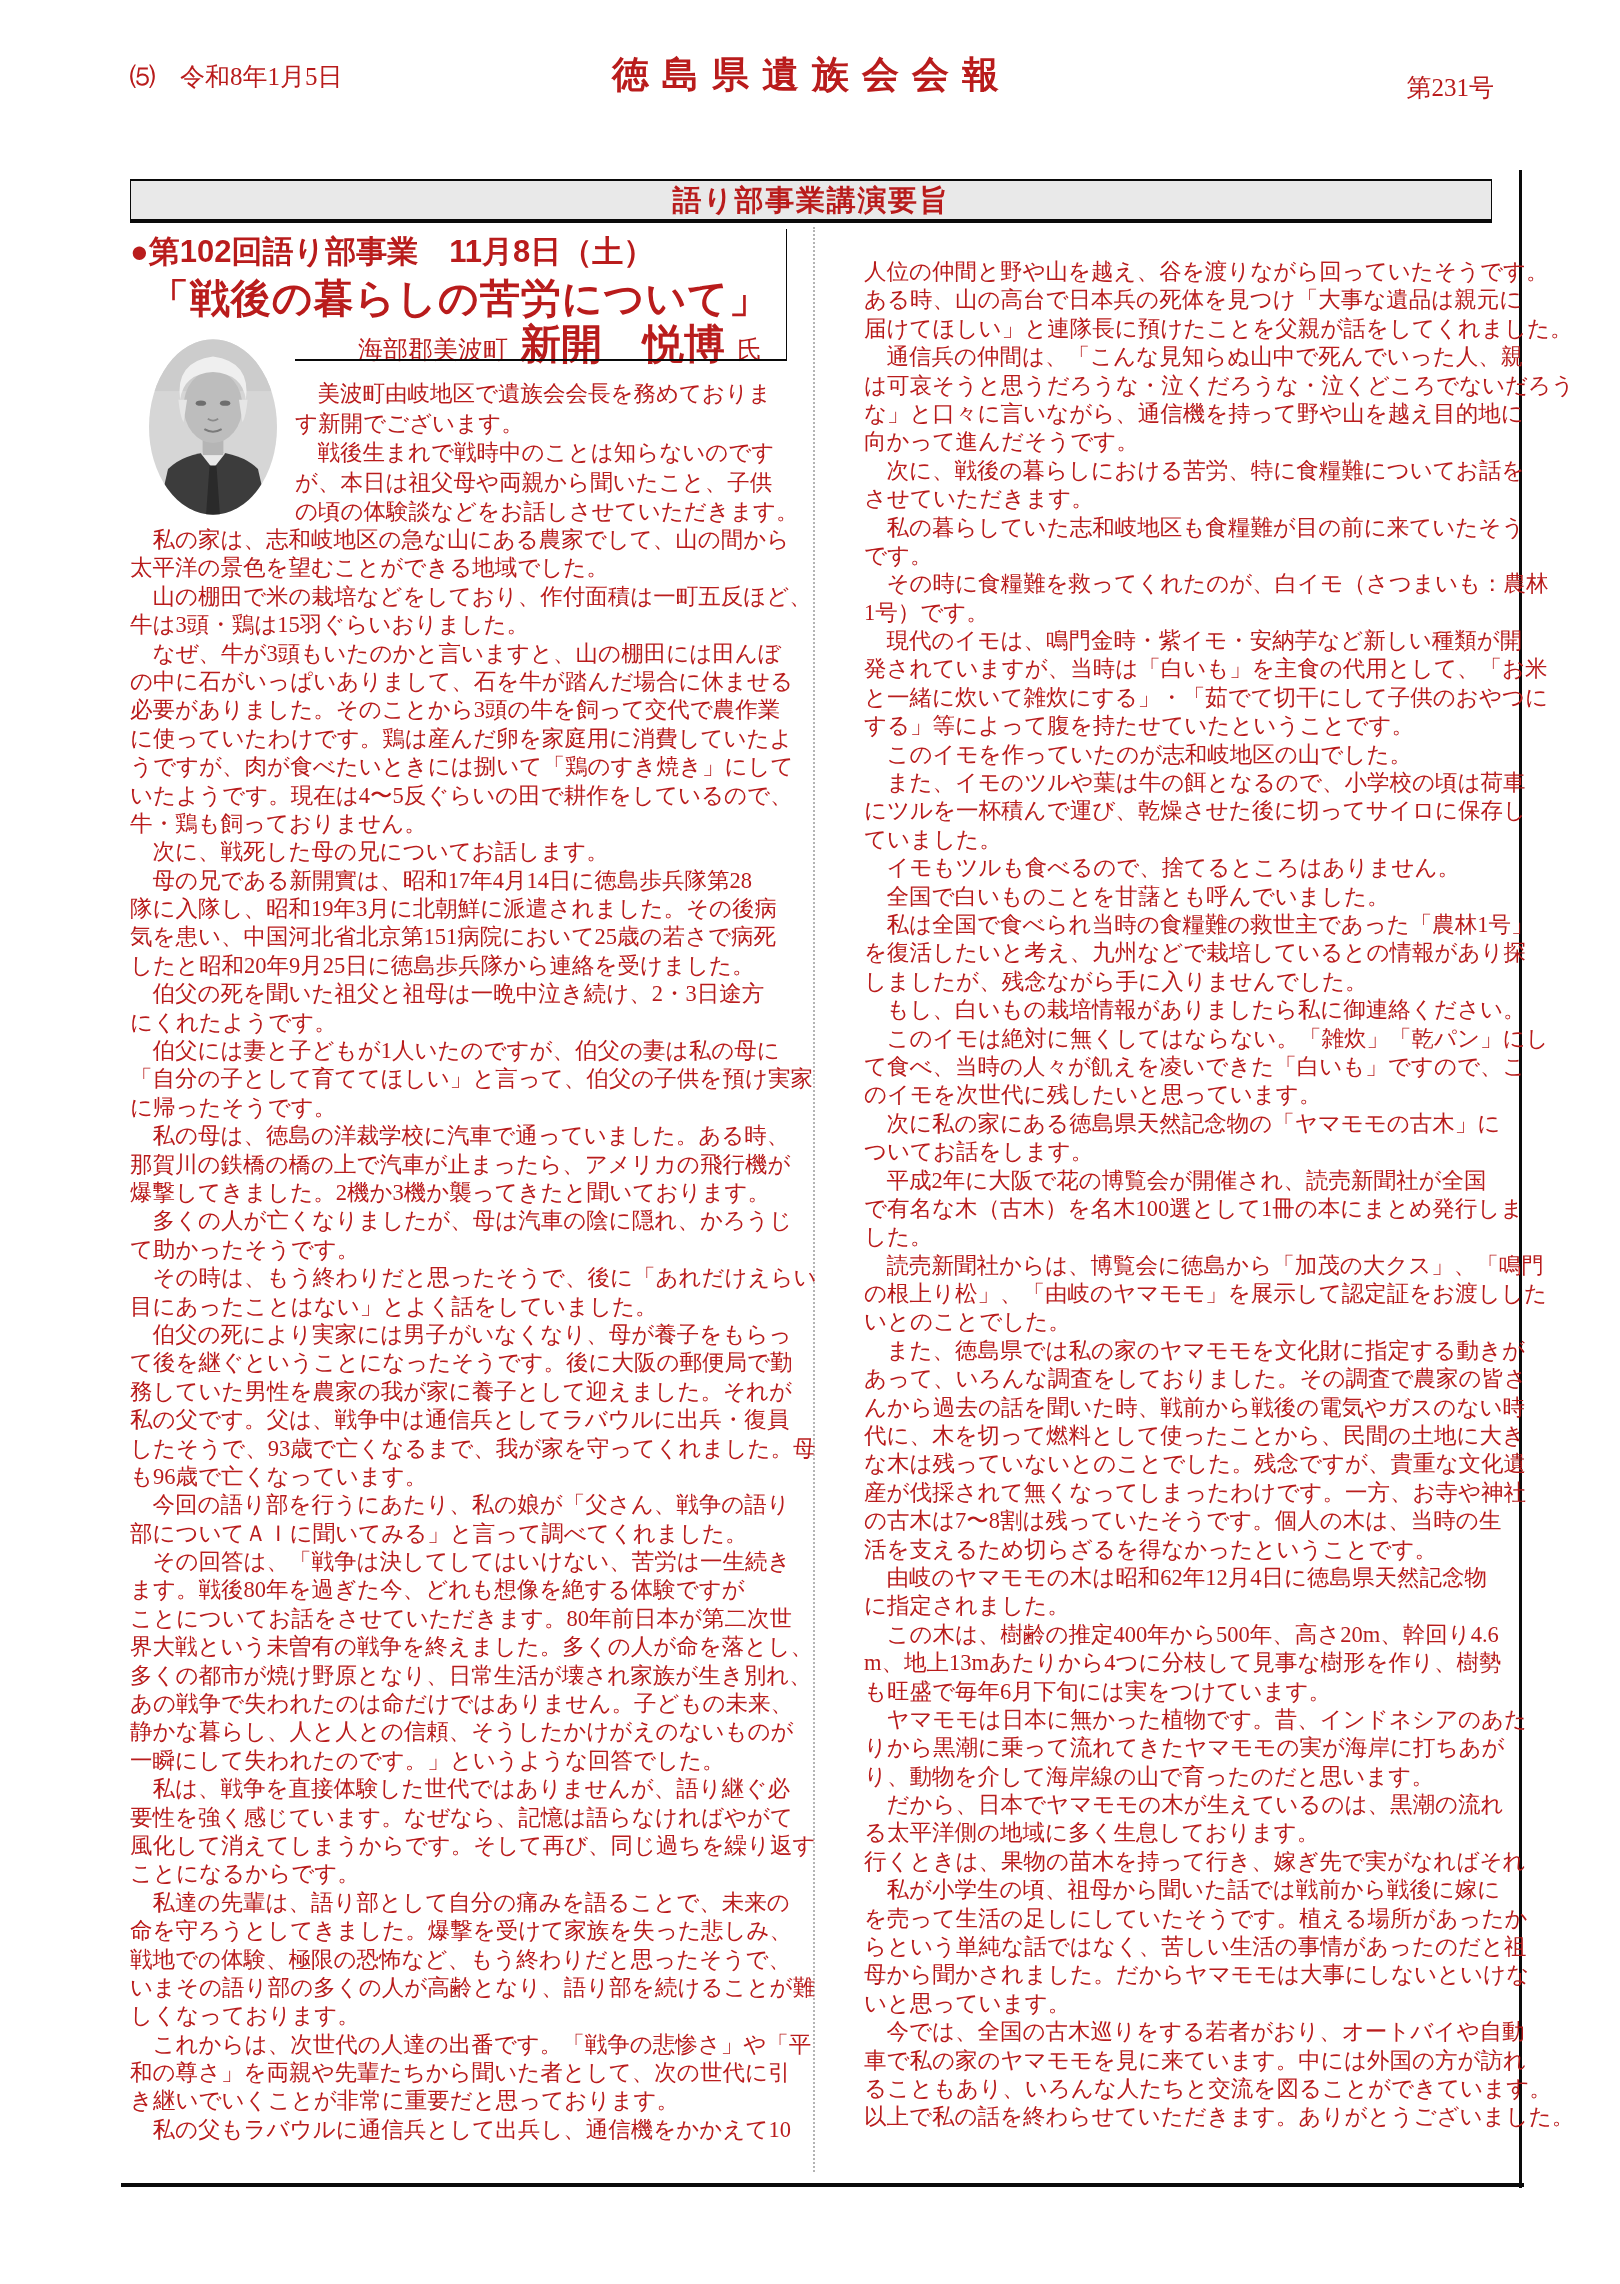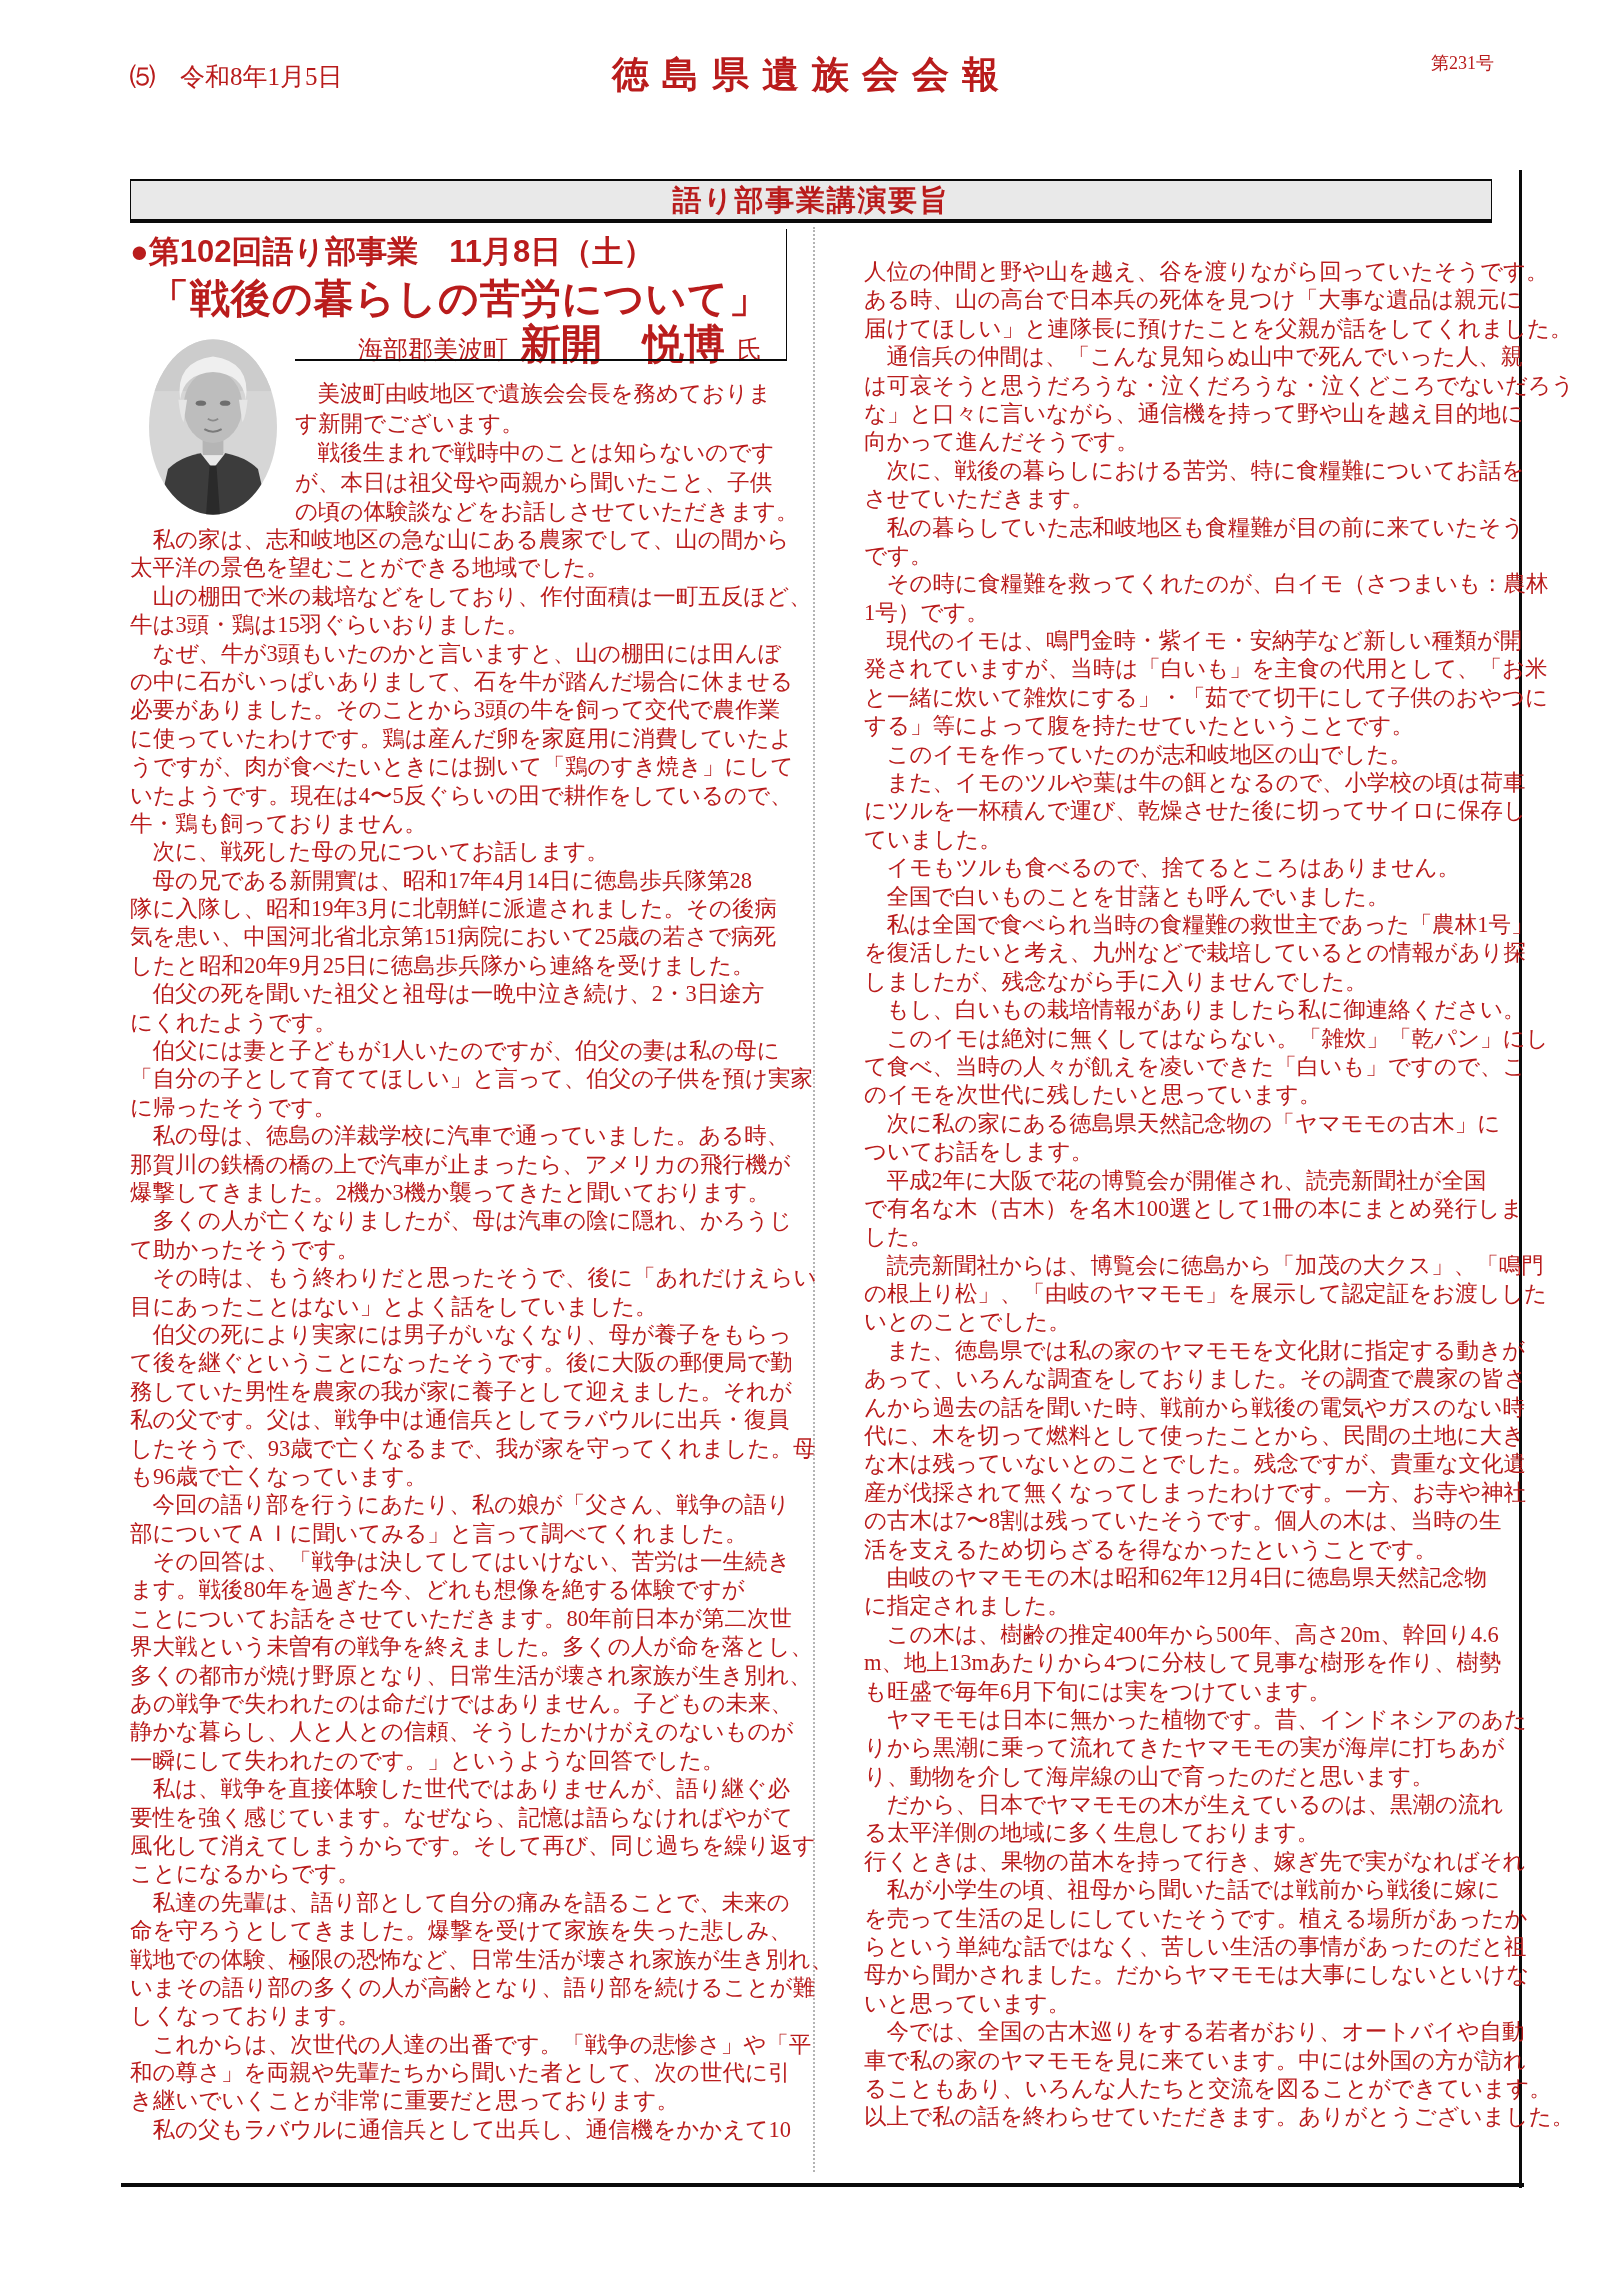--- a/index.html
+++ b/index.html
@@ -12,21 +12,21 @@
     overflow:hidden;
   }
   
   .masthead{position:absolute;left:130px;top:50px;width:1364px;height:52px;}
   .masthead-left{position:absolute;left:0;top:10.4px;font-size:25px;white-space:pre;}
   .masthead-center{
     position:absolute;left:0;right:0;top:0;text-align:center;
     font-family:"Liberation Sans","DejaVu Sans",sans-serif;
     font-weight:bold;font-size:37px;letter-spacing:13px;white-space:pre;
   }
-  .masthead-right{position:absolute;right:0;top:1px;font-size:18px;white-space:pre;}
+  .masthead-right{position:absolute;right:0;top:21px;font-size:25px;white-space:pre;}
   
   .banner{
     position:absolute;left:130px;top:179px;width:1360px;height:38px;
     background:#e9e9e9;
     border:1.7px solid #0a0a0a;border-top-width:2.6px;border-bottom-width:4.3px;
     text-align:center;
   }
   .banner-label{
     font-family:"Liberation Sans","DejaVu Sans",sans-serif;
     font-weight:bold;font-size:29px;line-height:38px;letter-spacing:1.7px;white-space:pre;margin-top:28px;
@@ -175,21 +175,21 @@
       <div class="tline">多くの都市が焼け野原となり、日常生活が壊され家族が生き別れ、</div>
       <div class="tline">あの戦争で失われたのは命だけではありません。子どもの未来、</div>
       <div class="tline">静かな暮らし、人と人との信頼、そうしたかけがえのないものが</div>
       <div class="tline">一瞬にして失われたのです。」というような回答でした。</div>
       <div class="tline">　私は、戦争を直接体験した世代ではありませんが、語り継ぐ必</div>
       <div class="tline">要性を強く感じています。なぜなら、記憶は語らなければやがて</div>
       <div class="tline">風化して消えてしまうからです。そして再び、同じ過ちを繰り返す</div>
       <div class="tline">ことになるからです。</div>
       <div class="tline">　私達の先輩は、語り部として自分の痛みを語ることで、未来の</div>
       <div class="tline">命を守ろうとしてきました。爆撃を受けて家族を失った悲しみ、</div>
-      <div class="tline">戦地での体験、極限の恐怖など、日常生活が壊され家族が生き別れ、</div>
+      <div class="tline">戦地での体験、極限の恐怖など、もう終わりだと思ったそうで、</div>
       <div class="tline">いまその語り部の多くの人が高齢となり、語り部を続けることが難</div>
       <div class="tline">しくなっております。</div>
       <div class="tline">　これからは、次世代の人達の出番です。「戦争の悲惨さ」や「平</div>
       <div class="tline">和の尊さ」を両親や先輩たちから聞いた者として、次の世代に引</div>
       <div class="tline">き継いでいくことが非常に重要だと思っております。</div>
       <div class="tline">　私の父もラバウルに通信兵として出兵し、通信機をかかえて10</div>
     </div>
 
   <div class="tcol right-col">
       <div class="tline">人位の仲間と野や山を越え、谷を渡りながら回っていたそうです。</div>

